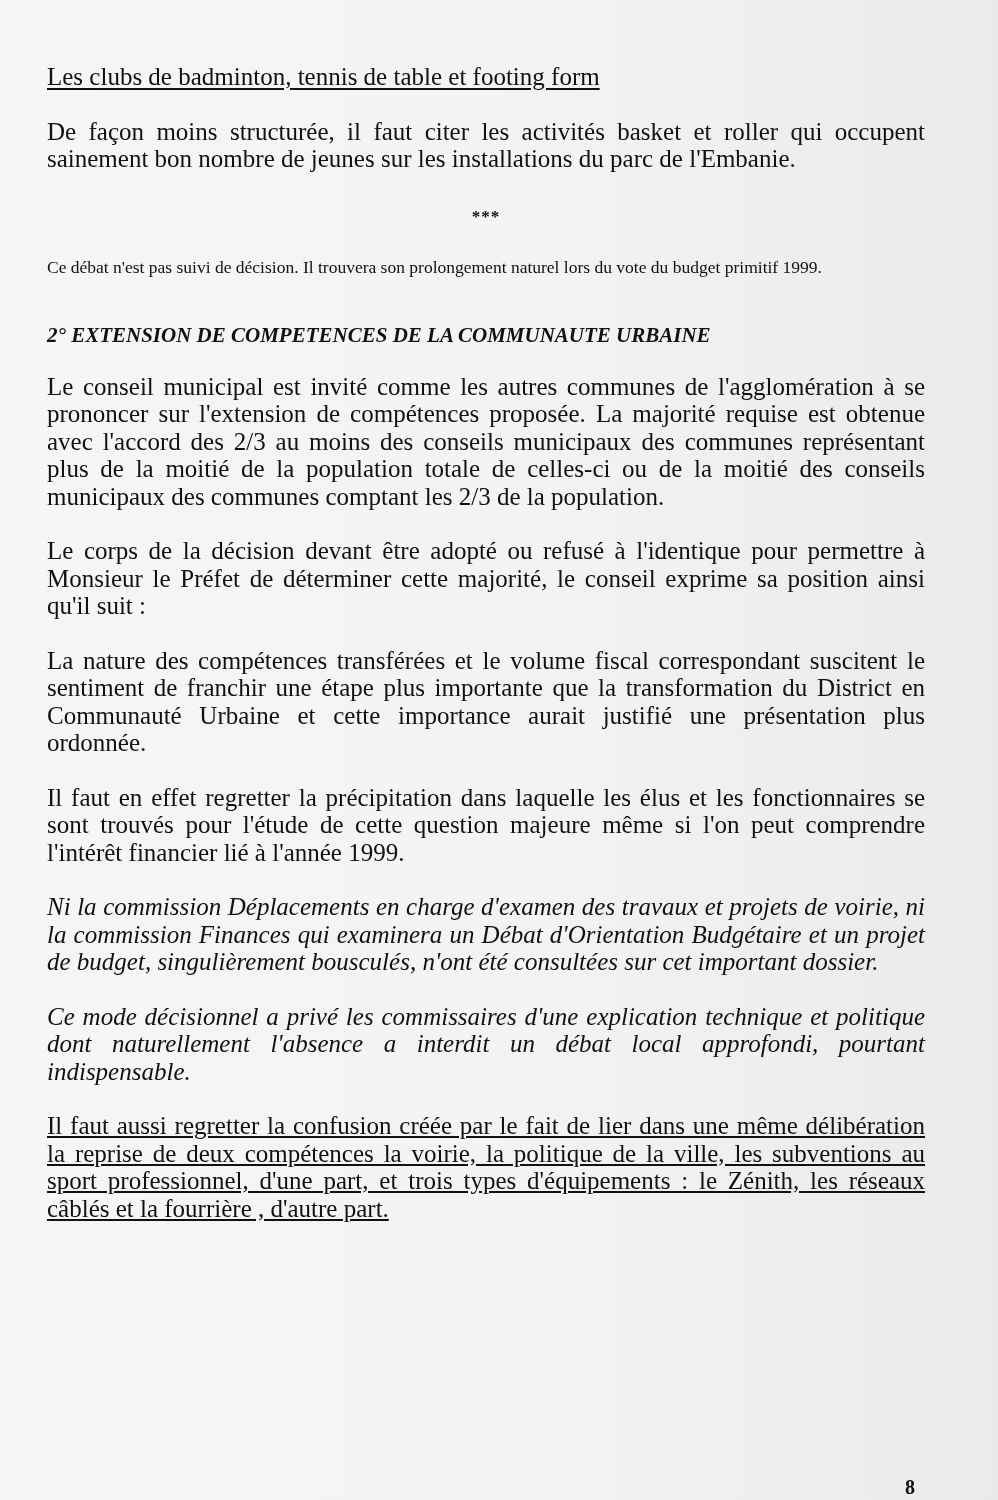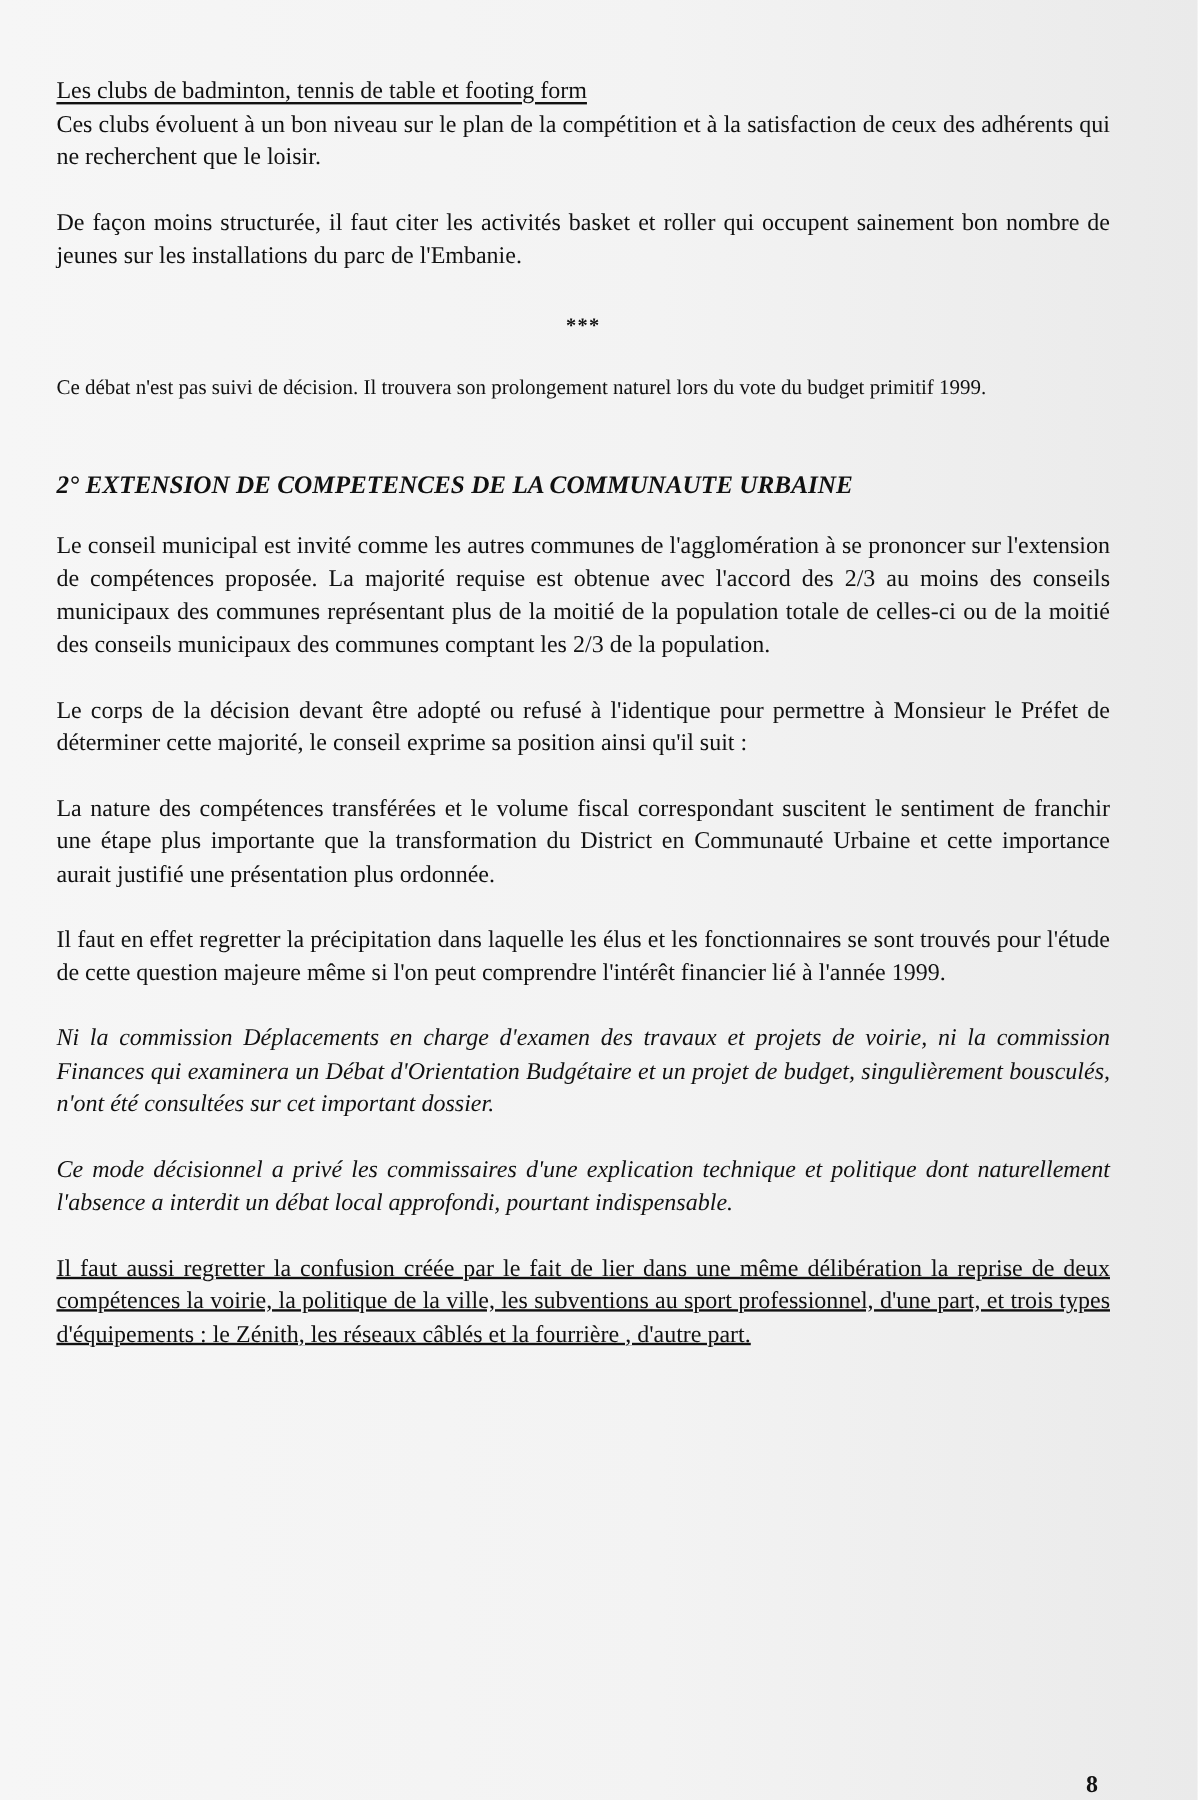--- a/index.html
+++ b/index.html
@@ -15,21 +15,21 @@
       font-family: "Liberation Serif", "DejaVu Serif", serif;
       color: #111;
     }
     .page {
       position: absolute;
       left: 47px;
       top: 63px;
       width: 878px;
     }
     .block {
-      font-size: 20px;
+      font-size: 25px;
       line-height: 27.5px;
       text-align: justify;
       margin: 0;
     }
     .underline-heading {
       text-decoration: underline;
       text-underline-offset: 3px;
       display: block;
     }
     .stars {
@@ -62,32 +62,31 @@
     }
   </style>
 </head>
 <body>
 
 <div class="page">
 
   <div>
     <p class="block">
       <span class="underline-heading">Les clubs de badminton, tennis de table et footing form</span>
-      <span>Ces clubs évoluent à un bon niveau sur le plan de la compétition et à la satisfaction de ceux des adhérents qui ne recherchent que le loisir.</span>
     </p>
   </div>
 
 
   <p class="block" style="margin-top:27px;">De façon moins structurée, il faut citer les activités basket et roller qui occupent sainement bon nombre de jeunes sur les installations du parc de l'Embanie.</p>
 
   <div class="stars">***</div>
 
   <p class="block small">Ce débat n'est pas suivi de décision. Il trouvera son prolongement naturel lors du vote du budget primitif 1999.</p>
 
-  <h2 class="section-title" style="margin-top:58px;">2° EXTENSION DE COMPETENCES DE LA COMMUNAUTE URBAINE</h2>
+  <h2 class="section-title" style="margin-top:44px;">2° EXTENSION DE COMPETENCES DE LA COMMUNAUTE URBAINE</h2>
 
   <p class="block" style="margin-top:25px;">Le conseil municipal est invité comme les autres communes de l'agglomération à se prononcer sur l'extension de compétences proposée. La majorité requise est obtenue avec l'accord des 2/3 au moins des conseils municipaux des communes représentant plus de la moitié de la population totale de celles-ci ou de la moitié des conseils municipaux des communes comptant les 2/3 de la population.</p>
   <p class="block" style="margin-top:27px;">Le corps de la décision devant être adopté ou refusé à l'identique pour permettre à Monsieur le Préfet de déterminer cette majorité, le conseil exprime sa position ainsi qu'il suit :</p>
   <p class="block" style="margin-top:27px;">La nature des compétences transférées et le volume fiscal correspondant suscitent le sentiment de franchir une étape plus importante que la transformation du District en Communauté Urbaine et cette importance aurait justifié une présentation plus ordonnée.</p>
   <p class="block" style="margin-top:27px;">Il faut en effet regretter la précipitation dans laquelle les élus et les fonctionnaires se sont trouvés pour l'étude de cette question majeure même si l'on peut comprendre l'intérêt financier lié à l'année 1999.</p>
   <p class="block italic" style="margin-top:27px;">Ni la commission Déplacements en charge d'examen des travaux et projets de voirie, ni la commission Finances qui examinera un Débat d'Orientation Budgétaire et un projet de budget, singulièrement bousculés, n'ont été consultées sur cet important dossier.</p>
   <p class="block italic" style="margin-top:27px;">Ce mode décisionnel a privé les commissaires d'une explication technique et politique dont naturellement l'absence a interdit un débat local approfondi, pourtant indispensable.</p>
   <p class="block" style="margin-top:27px;text-decoration:underline;">Il faut aussi regretter la confusion créée par le fait de lier dans une même délibération la reprise de deux compétences la voirie, la politique de la ville, les subventions au sport professionnel, d'une part, et trois types d'équipements : le Zénith, les réseaux câblés et la fourrière , d'autre part.</p>
 
 </div>

